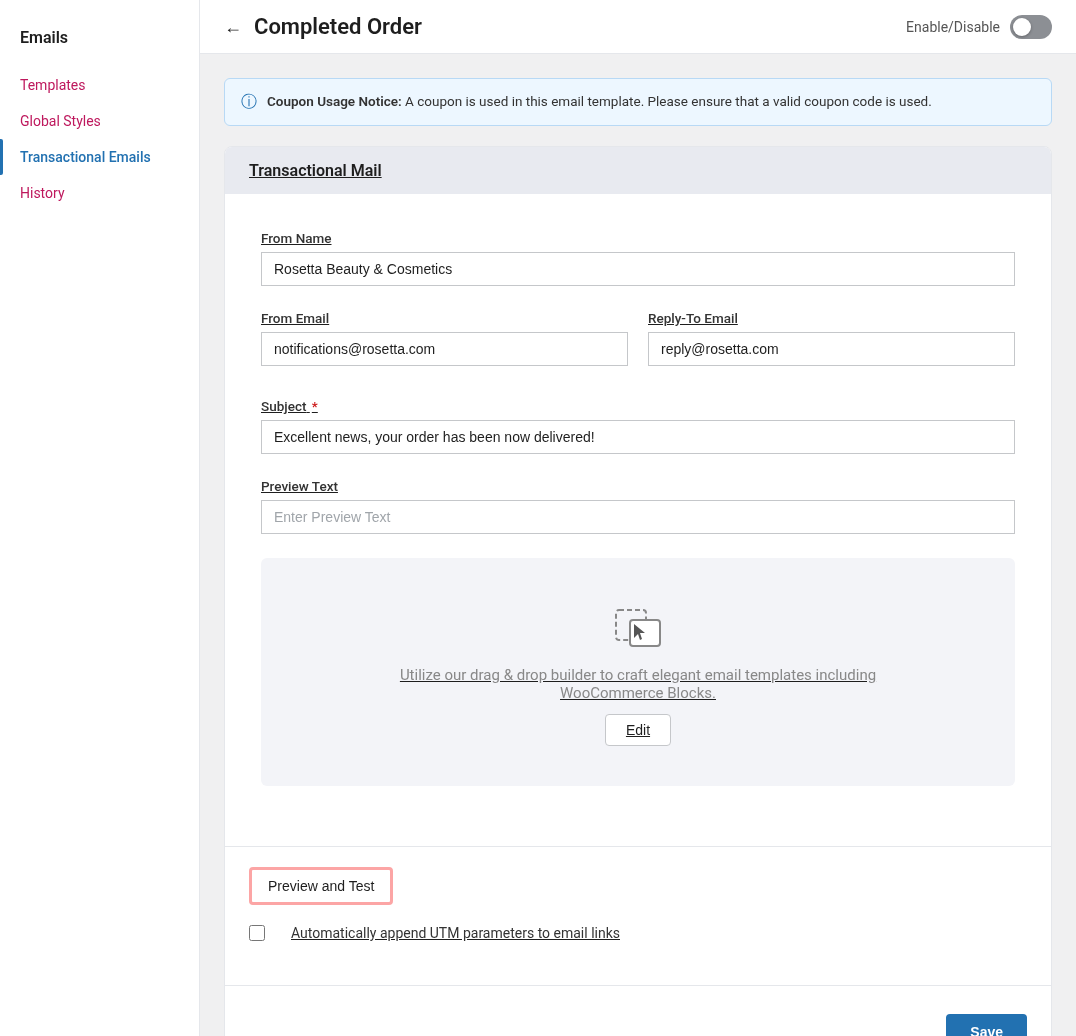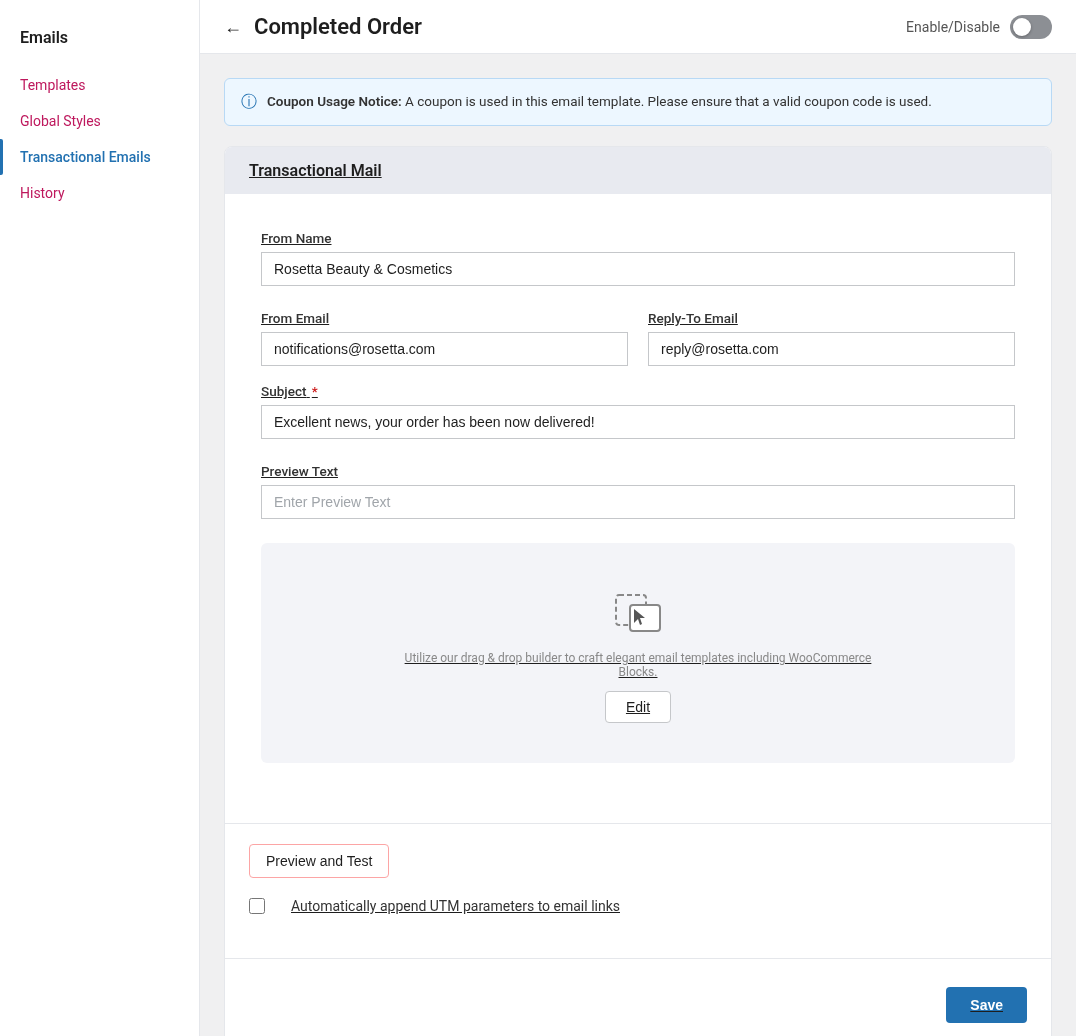--- a/index.html
+++ b/index.html
@@ -173,21 +173,21 @@
     .card-body {
       padding: 36px;
     }
     
     .form-group {
       margin-bottom: 24px;
     }
     .form-row {
       display: flex;
       gap: 20px;
-      margin-bottom: 17px;
+      margin-bottom: 32px;
     }
     .form-row .form-group {
       flex: 1;
       margin-bottom: 0;
     }
     .form-label {
       display: block;
       font-size: 13.5px;
       font-weight: 500;
       color: #333;
@@ -223,38 +223,38 @@
     }
     .drag-drop-icon {
       width: 56px;
       height: 56px;
       display: flex;
       align-items: center;
       justify-content: center;
       color: #555;
     }
     .drag-drop-text {
-      font-size: 12px;
+      font-size: 15px;
       color: #888;
       text-align: center;
       max-width: 480px;
     }
     .edit-btn {
       background: #fff;
       border: 1px solid #c5c7ca;
       border-radius: 4px;
       padding: 7px 20px;
       font-size: 14px;
       font-weight: 500;
       color: #1e1e1e;
       cursor: pointer;
     }
     .preview-test-btn {
       background: #fff;
-      border: 1px solid #fca5a5;
+      border: 3px solid #fca5a5;
       border-radius: 4px;
       padding: 8px 16px;
       font-size: 14px;
       color: #1e1e1e;
       cursor: pointer;
       margin-bottom: 20px;
     }
     .checkbox-row {
       display: flex;
       align-items: center;

